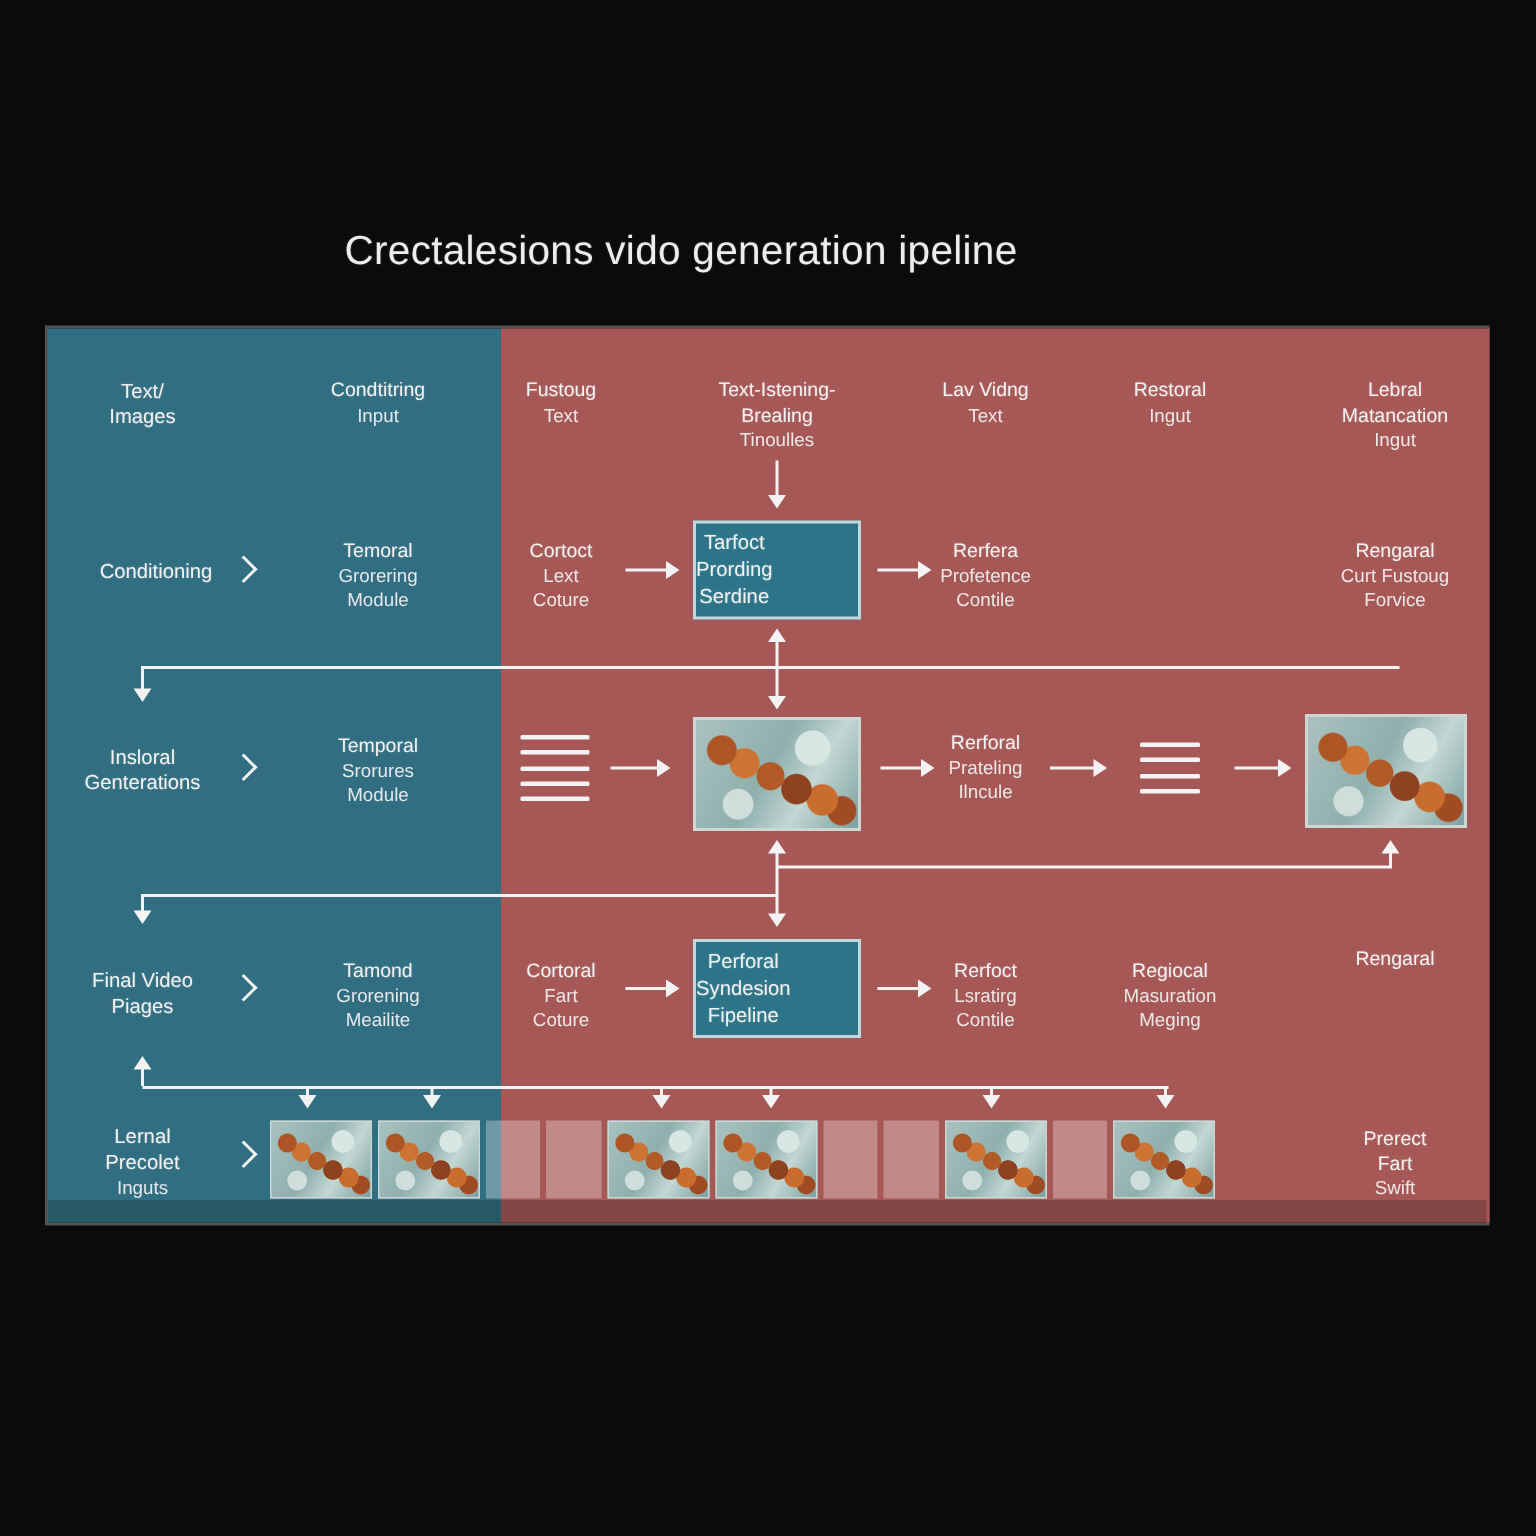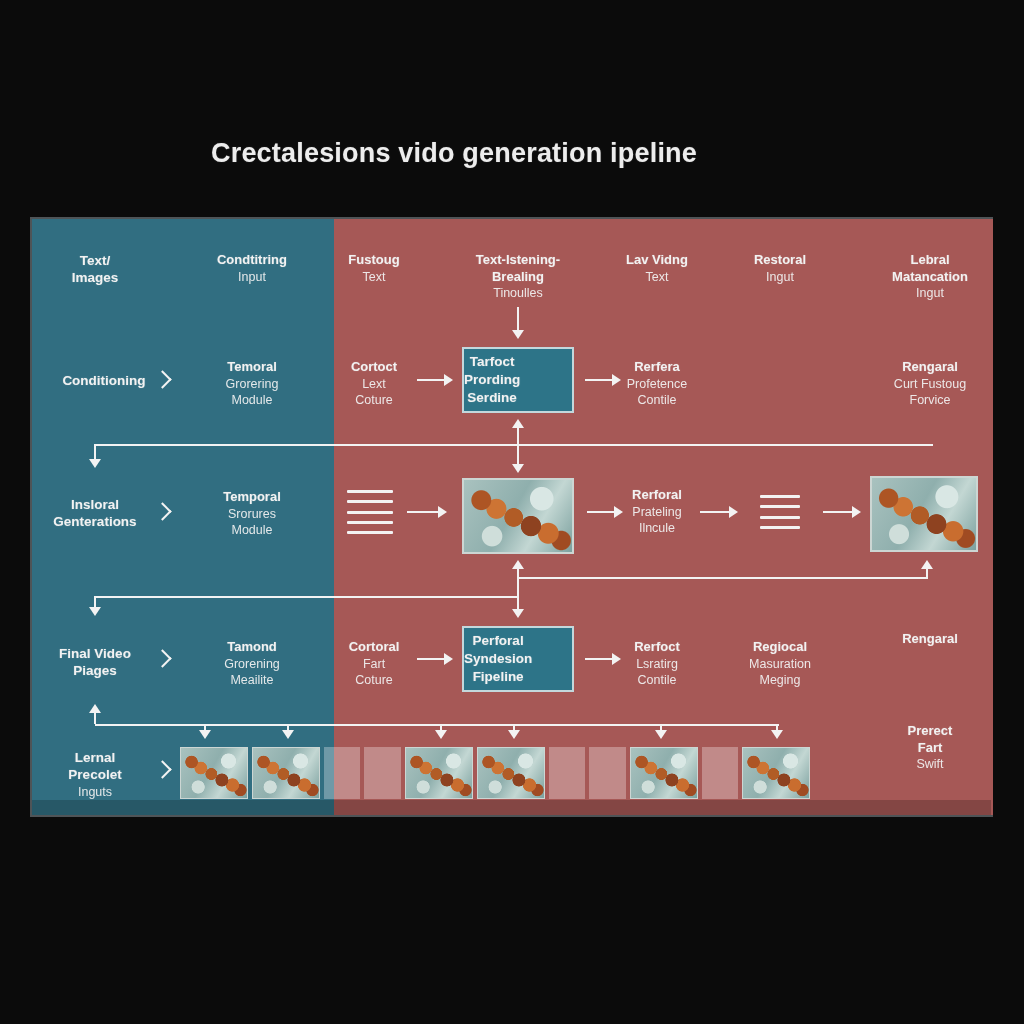--- a/index.html
+++ b/index.html
@@ -4,32 +4,32 @@
 <style>
   :root{
     --bg:#0b0b0b; --panel-left:#316e81; --panel-right:#a65856;
     --box-fill:#2d7488; --box-border:#c3d8dc; --arrow:#f3f3f3;
     --text:#f2f2f2; --pink:rgba(255,255,255,0.3);
   }
   *{margin:0;padding:0;box-sizing:border-box}
   html,body{width:1024px;height:1024px;background:var(--bg);overflow:hidden;
     font-family:"Liberation Sans",sans-serif;color:var(--text)}
   .stage{position:relative;width:1024px;height:1024px;background:var(--bg)}
-  .title{position:absolute;top:138px;left:0;width:908px;text-align:center;
-    font-size:27px;font-weight:bold;color:#ededed;letter-spacing:.2px;
+  .title{position:absolute;top:152px;left:0;width:908px;text-align:center;
+    font-size:27px;font-weight:normal;color:#ededed;letter-spacing:.2px;
     text-shadow:0 0 2px rgba(255,255,255,.15)}
   .diagram{position:absolute;left:30px;top:217px;width:963px;height:600px;
     border:2px solid rgba(205,222,228,.35)}
   .panel{position:absolute;top:0;height:100%}
   .panel.left{left:0;width:302px;background:var(--panel-left)}
   .panel.right{left:302px;width:659px;background:var(--panel-right)}
   .bottom-band{position:absolute;left:0;bottom:0;width:100%;height:15px;
     background:rgba(0,0,0,.2);z-index:3}
   .label{position:absolute;width:120px;text-align:center;z-index:2;line-height:1.28}
-  .lb{display:block;white-space:pre-line;font-weight:bold;font-size:13px;
+  .lb{display:block;white-space:pre-line;font-weight:normal;font-size:13px;
     text-shadow:0 0 1.5px rgba(255,255,255,.25)}
   .lr{display:block;white-space:pre-line;font-weight:normal;font-size:12.5px;opacity:.93}
   .big .lb{font-size:13.5px}
   .tbox{position:absolute;background:var(--box-fill);border:2px solid var(--box-border);
     display:flex;align-items:center;text-align:center;z-index:2}
   .tbox .lb{font-size:13.5px;line-height:1.35}
   .thumb{position:absolute;border:2px solid #ccd6d3;z-index:2}
   .coral{
     background-color:#97b4b2;
     background-image:
@@ -250,21 +250,21 @@
         <div class="cell pink"></div>
         <div class="cell pink"></div>
         <div class="cell img coral"></div>
         <div class="cell img coral"></div>
         <div class="cell pink"></div>
         <div class="cell pink"></div>
         <div class="cell img coral"></div>
         <div class="cell pink"></div>
         <div class="cell img coral"></div>
       </div>
-    <div class="label" style="left:838px;top:504px">
+    <div class="label" style="left:838px;top:532px">
       <span class="lb">Prerect
 Fart</span>
       <span class="lr">Swift</span>
     </div>
 
     <div class="bottom-band"></div>
   </div>
 </div>
 
 </body></html>

